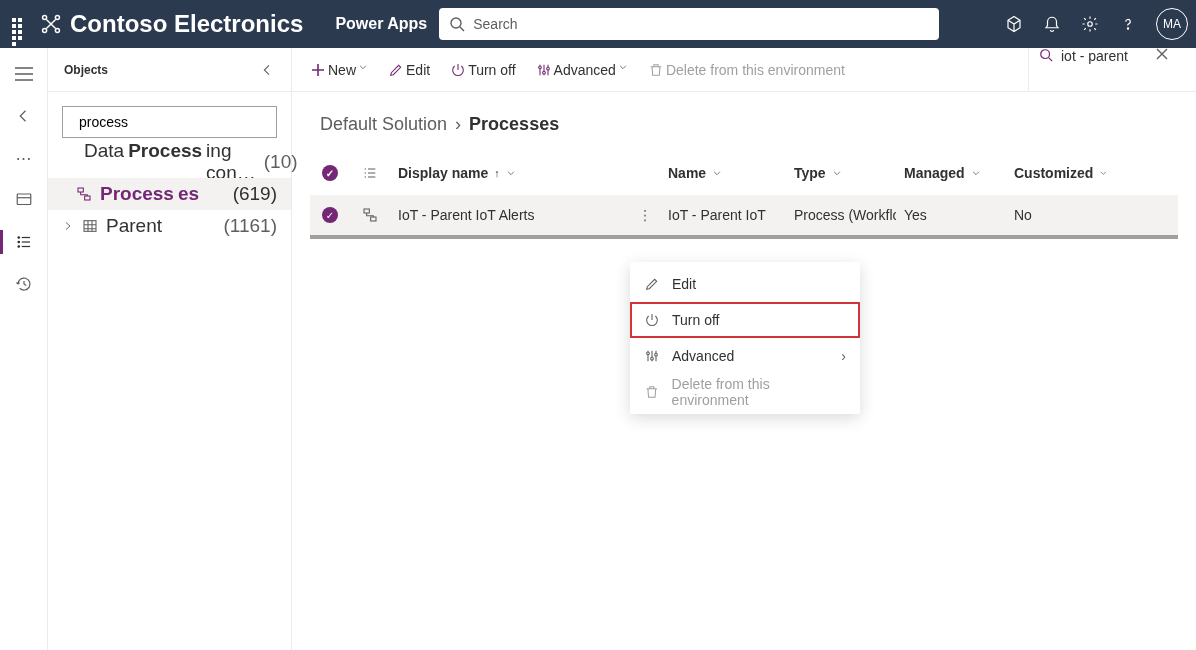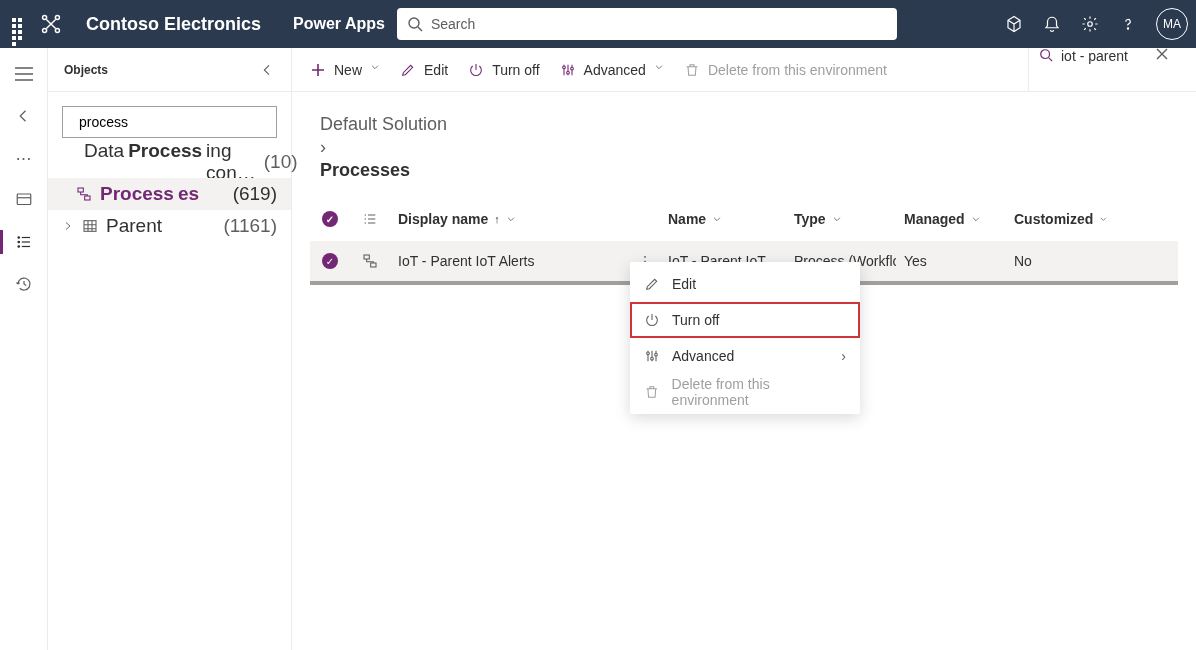--- a/index.html
+++ b/index.html
@@ -29,21 +29,21 @@
     background: var(--navy);
     color: #fff;
     height: 48px;
     display: flex;
     align-items: center;
     padding: 0 8px;
     gap: 12px;
   }
   .topbar .waffle { width: 20px; height: 20px; display:flex;flex-wrap:wrap;gap:2px; padding:4px;}
   .topbar .waffle span { width:4px;height:4px;background:#fff;}
-  .topbar .brand { display:flex;align-items:center;gap:24px;font-size:18px;font-weight:600;}
+  .topbar .brand { display:flex;align-items:center;gap:8px;font-size:24px;font-weight:600;}
   .topbar .brand svg { width:22px;height:22px;}
   .topbar .appname { font-size:16px; font-weight:600; margin-left:20px;}
   .topbar .spacer { flex:1; }
   .searchbox {
     background:#fff;
     height:32px;
     width:500px;
     border-radius:4px;
     display:flex;
     align-items:center;
@@ -105,35 +105,35 @@
   .tree-row.selected .count{color:#323130;font-weight:400;}
   .hl{font-weight:700;}
   .purple{color:var(--purple);}
 
   .main { flex:1; display:flex; flex-direction:column; min-width:0;}
   .cmdbar {
     height:44px;border-bottom:1px solid var(--grey-200);
     display:flex;align-items:center;padding:0 18px;gap:20px;
     color:#323130;
   }
-  .cmdbar .btn{display:flex;align-items:flex-start;gap:8px;cursor:pointer;}
+  .cmdbar .btn{display:flex;align-items:flex-start;gap:2px;cursor:pointer;}
   .cmdbar .btn.disabled{color:var(--grey-400);}
   .cmdbar .sep{flex:1;}
   .filterbox{
     display:flex;align-items:flex-start;gap:8px;padding:0 10px;
     border-left:1px solid var(--grey-200);height:100%;
     color:var(--grey-600);min-width:150px;
     position: relative;
   }
   .filterbox span.val{color:#323130;}
   .filterbox .close{color:var(--grey-600);cursor:pointer; position:absolute; right:10px;}
 
   .breadcrumb{
     padding:22px 28px 16px;font-size:18px;color:var(--grey-600);
-    display:flex;align-items:flex-start;gap:2px;flex-direction:column;
+    display:flex;align-items:flex-end;gap:8px;
   }
   .breadcrumb strong{color:#323130;font-weight:600;}
 
   .tablewrap{padding:0 18px;}
   .thead,.trow{display:flex;align-items:center;height:44px;}
   .thead{font-weight:600;color:#323130;}
   .trow{background:var(--grey-100);}
   .trow.sel{border-bottom:4px solid var(--grey-400);}
   .tcell{padding:0 8px;display:flex;align-items:center;gap:6px;overflow:hidden;white-space:nowrap;text-overflow:ellipsis;}
   .c-check{width:40px;justify-content:center;}

